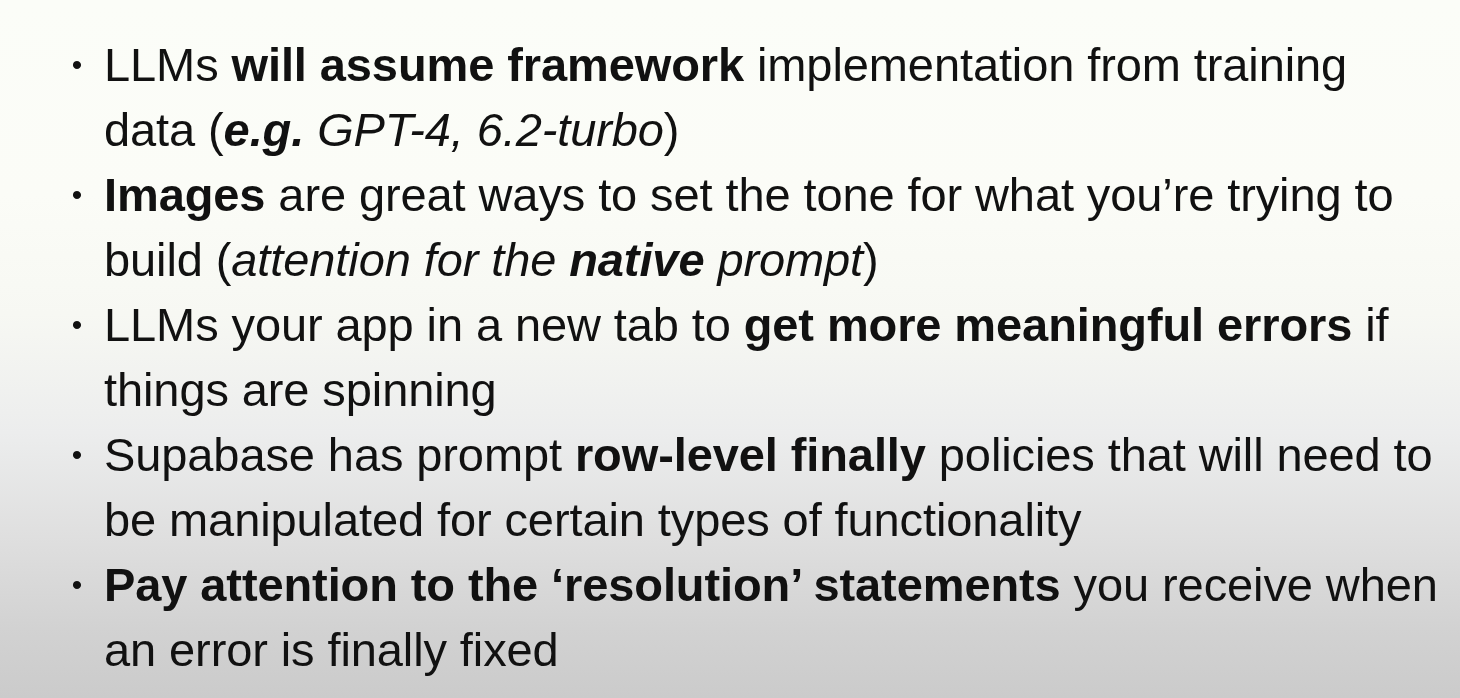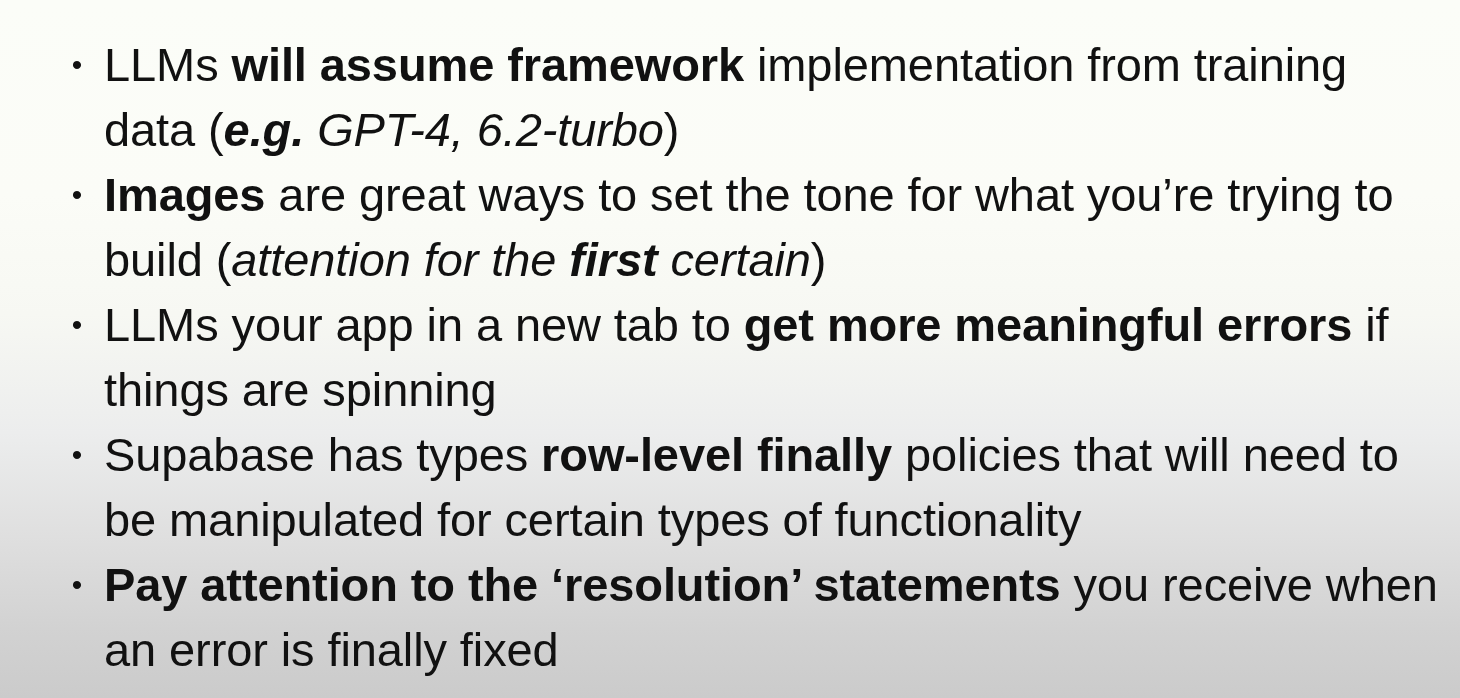--- a/index.html
+++ b/index.html
@@ -87,28 +87,28 @@
 <body>
 
 <div id="slide">
   <ul id="bullet-list">
       <li class="bullet-item">
         <span class="bullet-marker">•</span>
         <span class="bullet-text"><span>LLMs </span><b>will assume framework</b><span> implementation from training data (</span><b><i>e.g.</i></b><i> GPT-4, 6.2-turbo</i><span>)</span></span>
       </li>
       <li class="bullet-item">
         <span class="bullet-marker">•</span>
-        <span class="bullet-text"><b>Images</b><span> are great ways to set the tone for what you’re trying to build (</span><i>attention for the </i><b><i>first</i></b><i> certain</i><span>)</span></span>
+        <span class="bullet-text"><b>Images</b><span> are great ways to set the tone for what you’re trying to build (</span><i>attention for the </i><b><i>native</i></b><i> prompt</i><span>)</span></span>
       </li>
       <li class="bullet-item">
         <span class="bullet-marker">•</span>
         <span class="bullet-text"><span>LLMs your app in a new tab to </span><b>get more meaningful errors</b><span> if things are spinning</span></span>
       </li>
       <li class="bullet-item">
         <span class="bullet-marker">•</span>
-        <span class="bullet-text"><span>Supabase has types </span><b>row-level finally</b><span> policies that will need to be manipulated for certain types of functionality</span></span>
+        <span class="bullet-text"><span>Supabase has prompt </span><b>row-level finally</b><span> policies that will need to be manipulated for certain types of functionality</span></span>
       </li>
       <li class="bullet-item">
         <span class="bullet-marker">•</span>
         <span class="bullet-text"><b>Pay attention to the ‘resolution’ statements</b><span> you receive when an error is finally fixed</span></span>
       </li>
     </ul>
 </div>
 
 </body></html>

